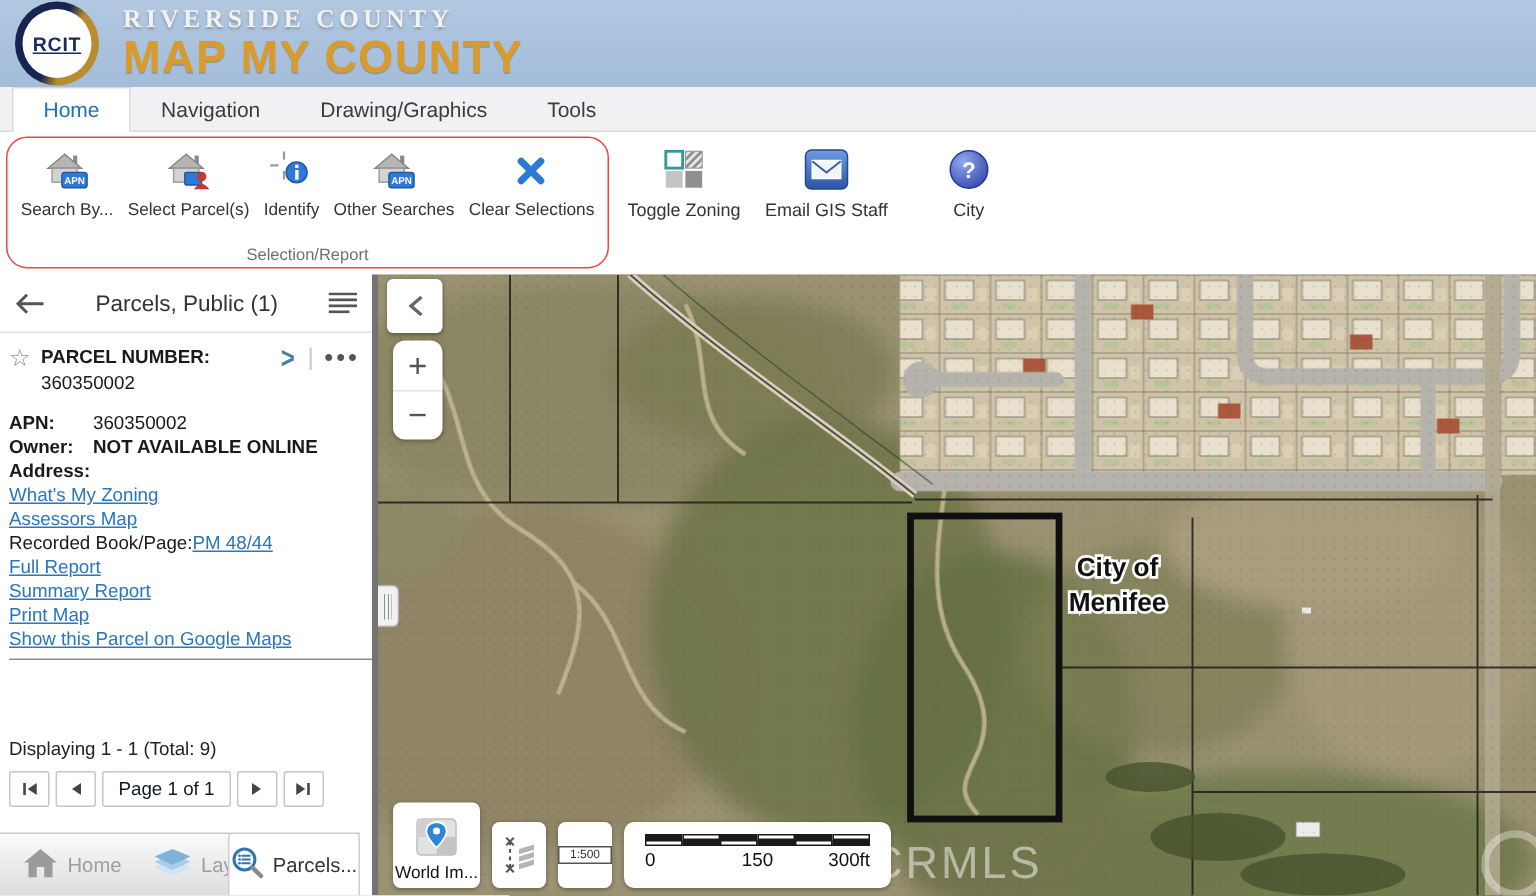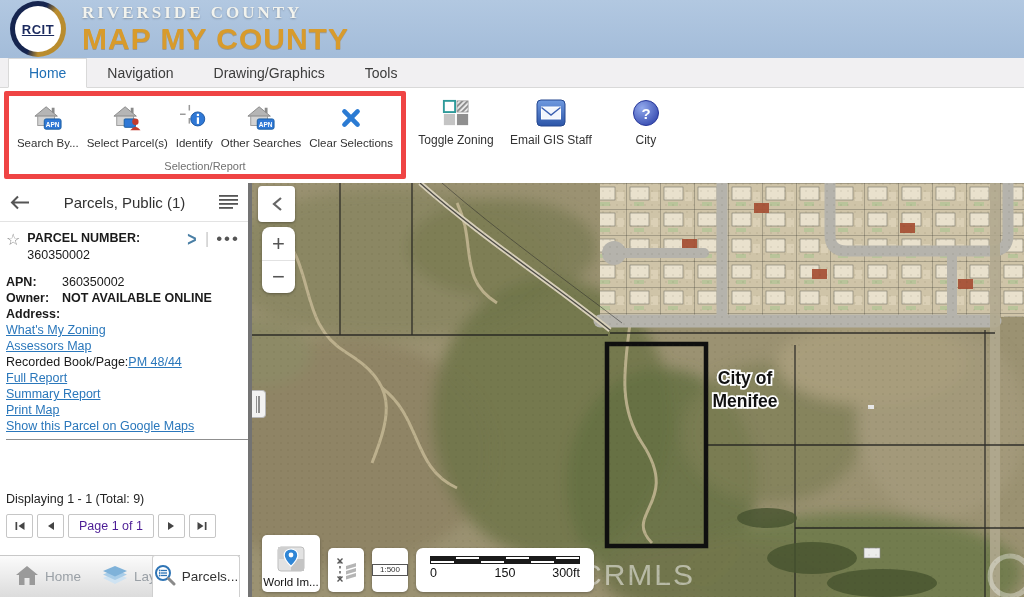--- a/index.html
+++ b/index.html
@@ -23,21 +23,21 @@
   .brand-main { font-size:30px; font-weight:800; letter-spacing:1px; line-height:1.0;
     color:#d89b2c; margin-top:1px; text-shadow:0 1px 0 rgba(120,70,0,.3); }
   
   .tabstrip { position:absolute; left:0; top:58px; width:1024px; height:30px;
     background:#f1f0f2; border-bottom:1px solid #d9d9d9; display:flex; padding-left:8px; }
   .tab { display:flex; align-items:center; padding:0 20px; font-size:14px; color:#3c3c3c; cursor:pointer; }
   .tab.active { background:#fff; color:#1f6fb5; border:1px solid #d9d9d9; border-bottom:1px solid #fff; margin-bottom:-1px; }
   
   .ribbon { position:absolute; left:0; top:89px; width:1024px; height:94px; background:#fff; }
   .group1 { position:absolute; left:4px; top:2px; width:402px; height:88px;
-    border:5px solid #ef4444; border-radius:2px; display:flex; justify-content:space-around;
+    border:1px solid #ef4444; border-radius:14px; display:flex; justify-content:space-around;
     padding:6px 4px 16px; }
   .group-label { position:absolute; bottom:2px; left:0; right:0; text-align:center; font-size:11px; color:#707070; }
   .rbtn { display:flex; flex-direction:column; align-items:center; gap:3px;
     font-size:11.5px; color:#333; padding-top:2px; cursor:pointer; }
   .group2 { position:absolute; left:412px; top:2px; height:88px; display:flex; gap:14px; padding:6px 4px; }
   .group2 .rbtn { font-size:12px; min-width:80px; }
   
   .panel { position:absolute; left:0; top:183px; width:252px; height:414px; background:#fff;
     border-right:4px solid #737373; }
   .panel-head { height:39px; border-bottom:1px solid #e3e3e3; display:flex; align-items:center; padding:0 10px; }
@@ -59,21 +59,21 @@
   .links { }
   .links a { display:block; font-size:12.5px; color:#2a77bb; text-decoration:underline; line-height:16px; cursor:pointer; }
   .rec-row { font-size:12.5px; color:#1a1a1a; line-height:16px; }
   .rec-row a { display:inline; }
   .panel-hr { border:none; border-top:1px solid #8f8f8f; width:242px; margin-top:5px; }
   .displaying { margin-top:52px; font-size:12.5px; color:#222; }
   .pager { margin-top:8px; display:flex; gap:4px; align-items:center; }
   .pg-btn { width:27px; height:24px; border:1px solid #c6c6c6; border-radius:2px; background:#fff;
     display:flex; align-items:center; justify-content:center; cursor:pointer; }
   .pg-text { height:24px; padding:0 10px; border:1px solid #c6c6c6; border-radius:2px; background:#fff;
-    display:flex; align-items:center; font-size:12.5px; color:#4c1d95; }
+    display:flex; align-items:center; font-size:12.5px; color:#0f172a; }
   .panel-tabs { position:absolute; left:0; bottom:0; width:240px; height:42px;
     background:linear-gradient(#fbfbfb,#dcdcdc); border-top:1px solid #c8c8c8;
     display:flex; align-items:center; padding-left:16px; gap:22px; }
   .ptab { display:flex; align-items:center; gap:7px; font-size:13.5px; color:#9aa0a6; cursor:pointer; }
   .ptab-parcels { position:absolute; left:152px; bottom:0; width:88px; height:42px; background:#fff;
     border:1px solid #cfcfcf; border-bottom:none; border-radius:3px 3px 0 0;
     display:flex; align-items:center; justify-content:center; gap:6px; font-size:13.5px; color:#333; cursor:pointer; }
   
   .map { position:absolute; left:252px; top:183px; width:772px; height:414px; background:#9b9272; overflow:hidden; }
   .map svg.terrain { position:absolute; left:0; top:0; }

